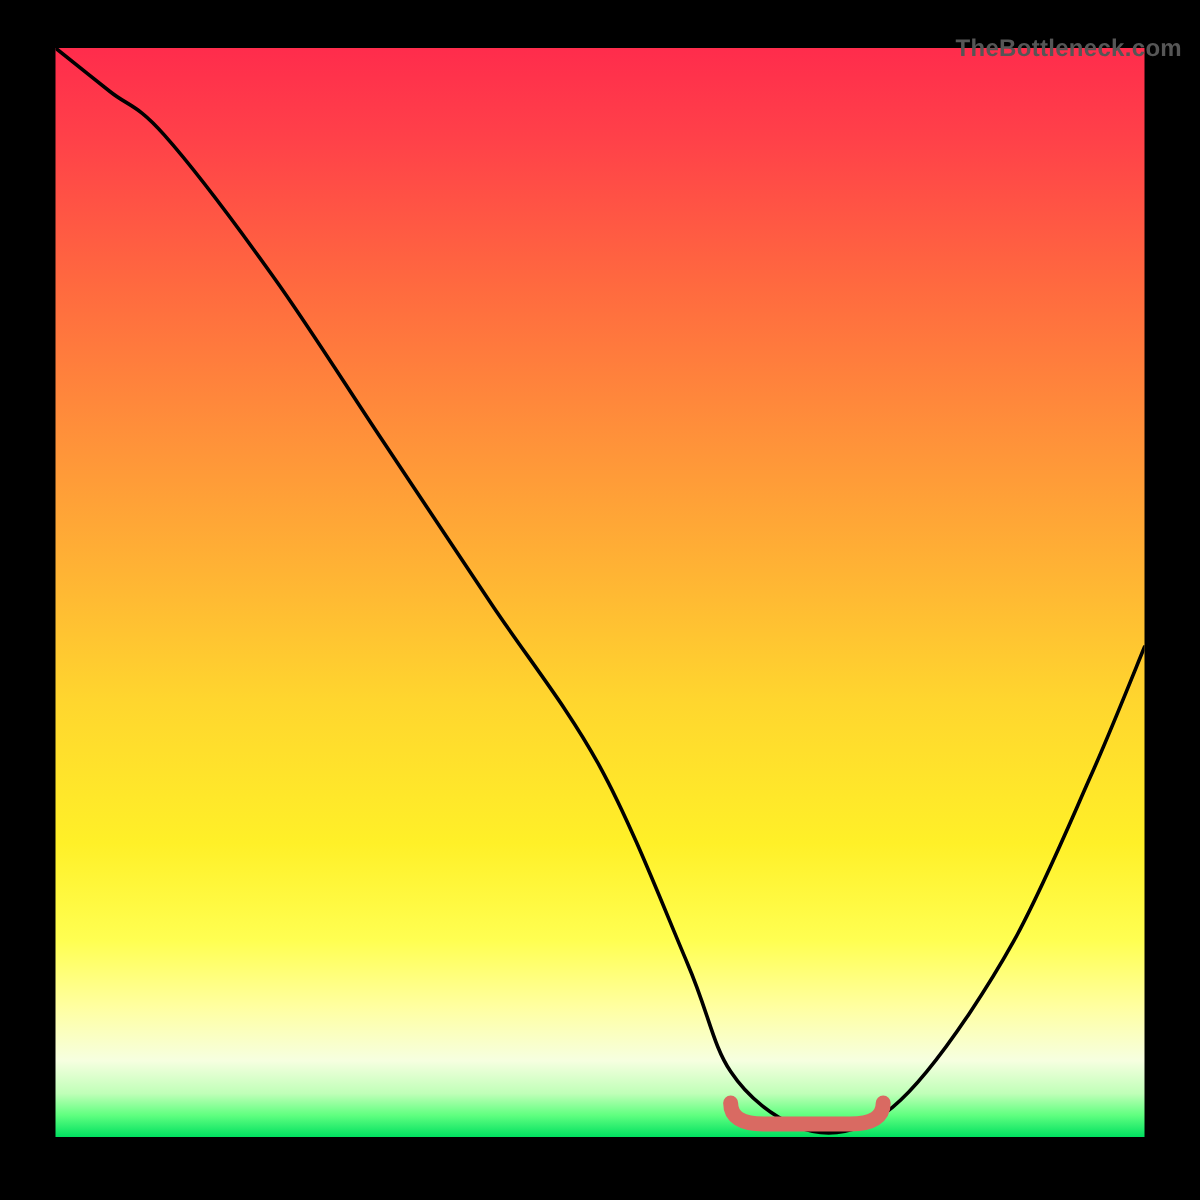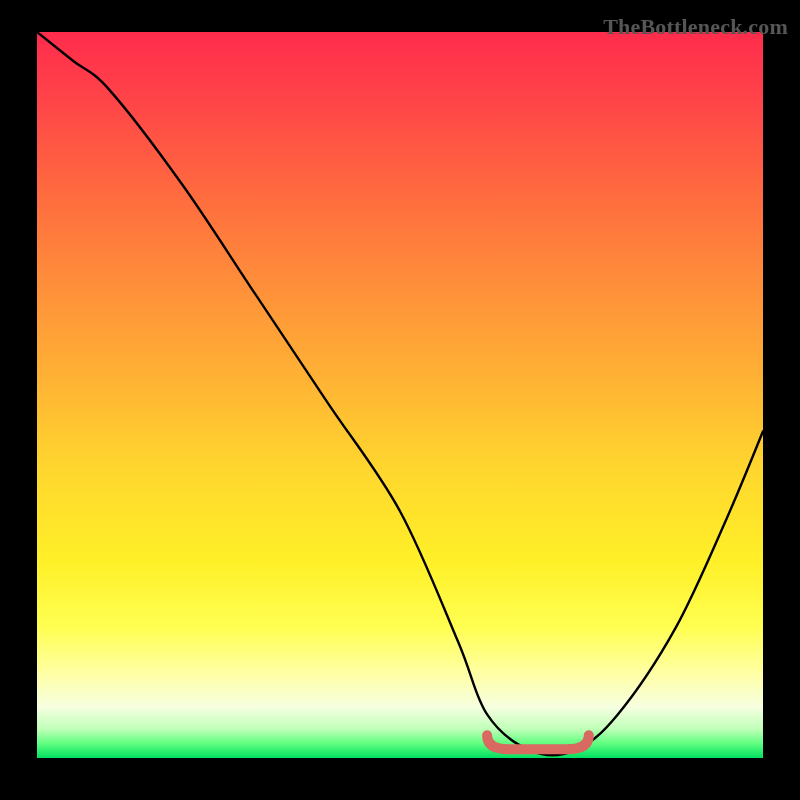--- a/index.html
+++ b/index.html
@@ -27,24 +27,24 @@
       #ffff52 82%,
       #ffffa0 88%,
       #f6ffe0 93%,
       #c0ffb8 96%,
       #60ff80 98%,
       #00e060 100%
     );
   }
   .watermark {
     position: absolute;
-    top: 14px;
+    top: 24px;
     right: 12px;
-    font-family: Liberation Serif, serif;
-    font-size: 22px;
+    font-family: Liberation Sans, sans-serif;
+    font-size: 16px;
     font-weight: 600;
     color: #565656;
     letter-spacing: 0.2px;
   }
   svg.plot {
     position: absolute;
     left: 0;
     top: 0;
     width: 726px;
     height: 726px;

